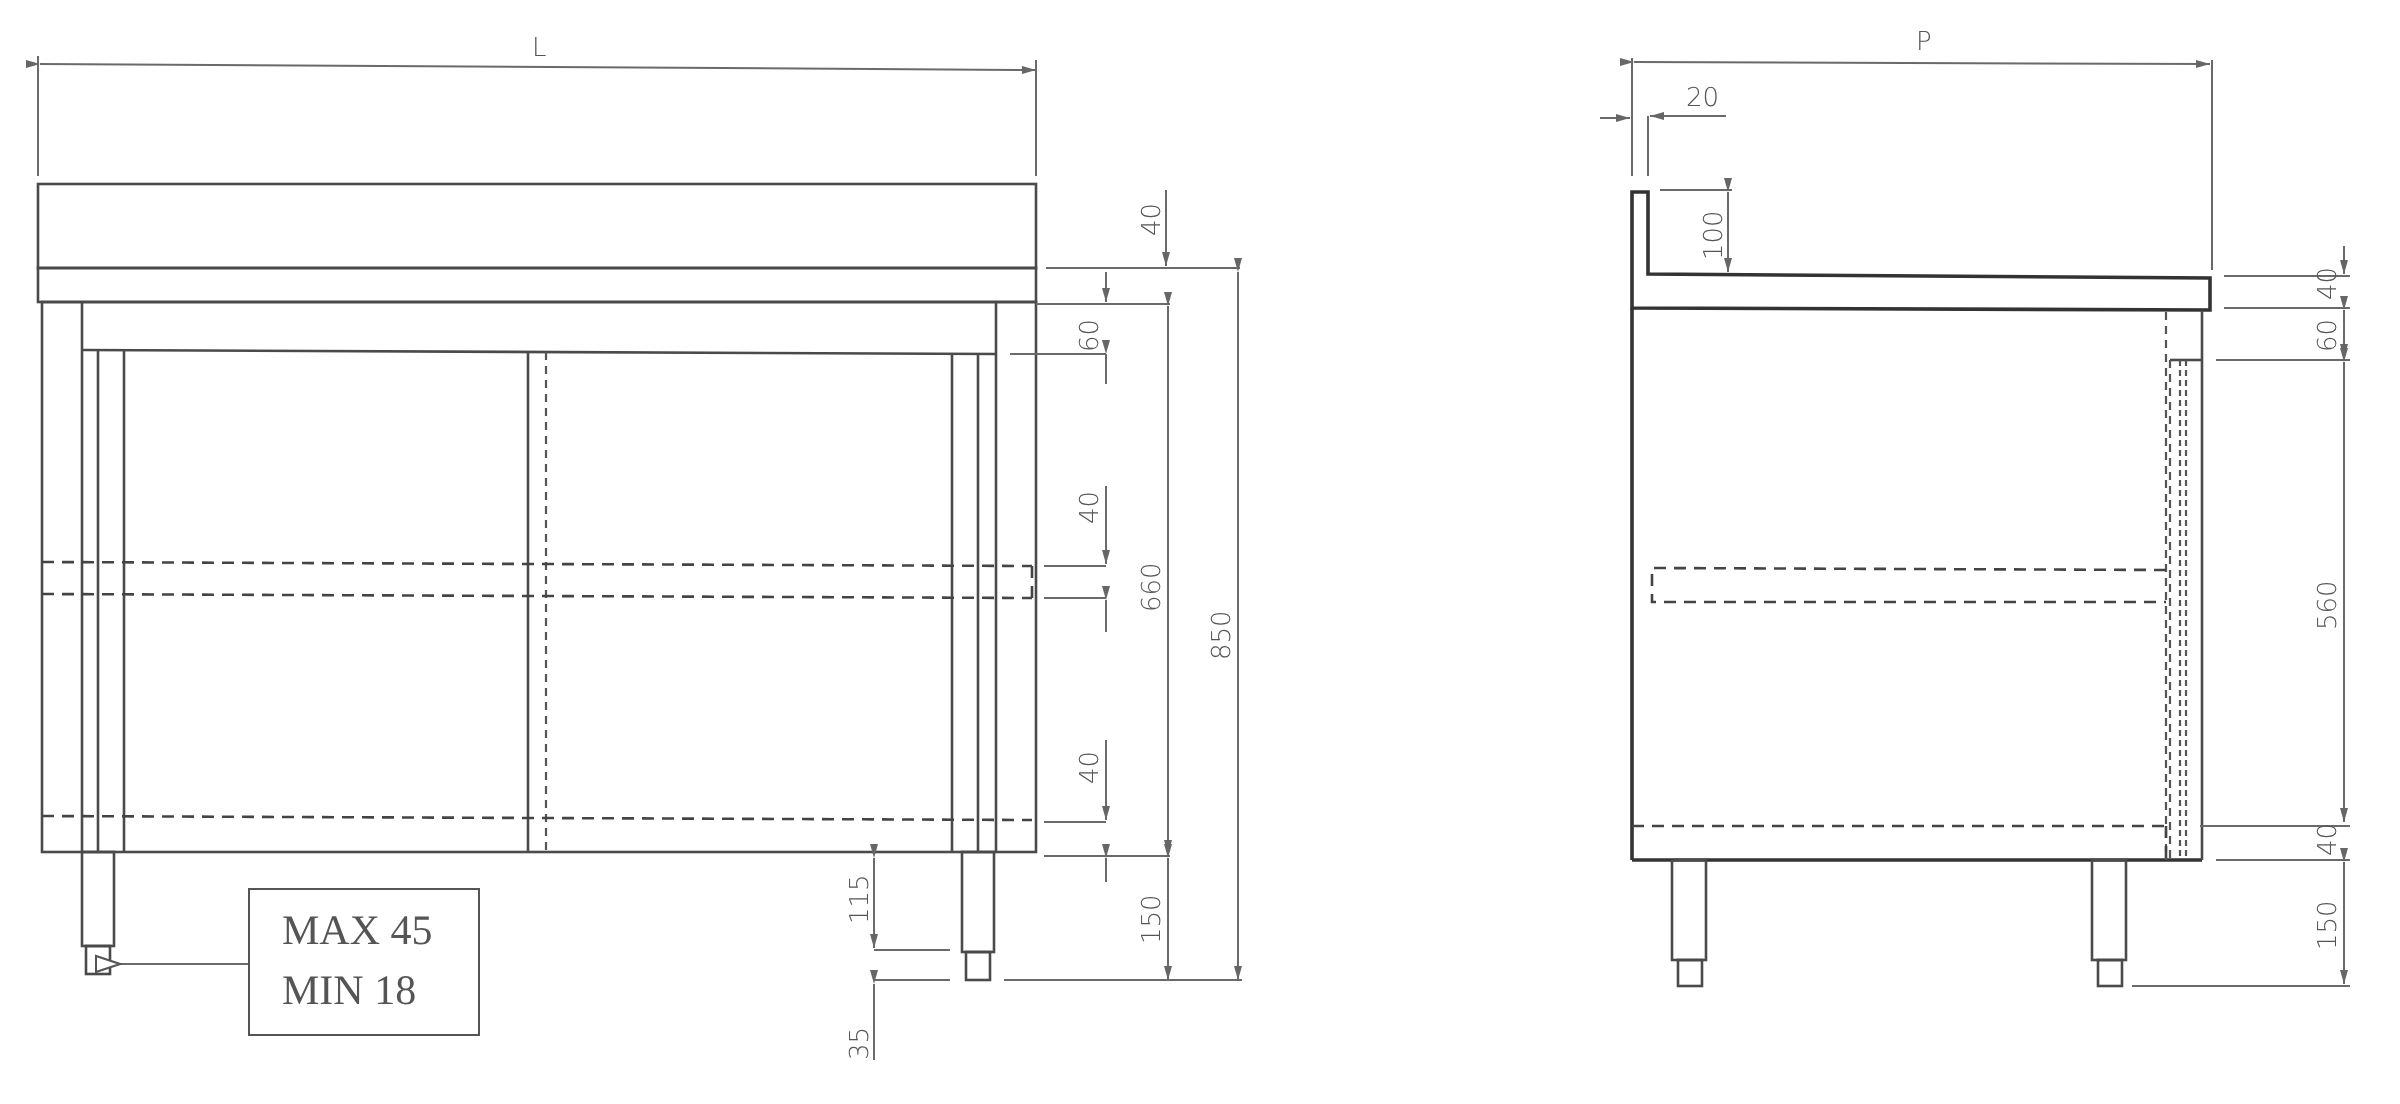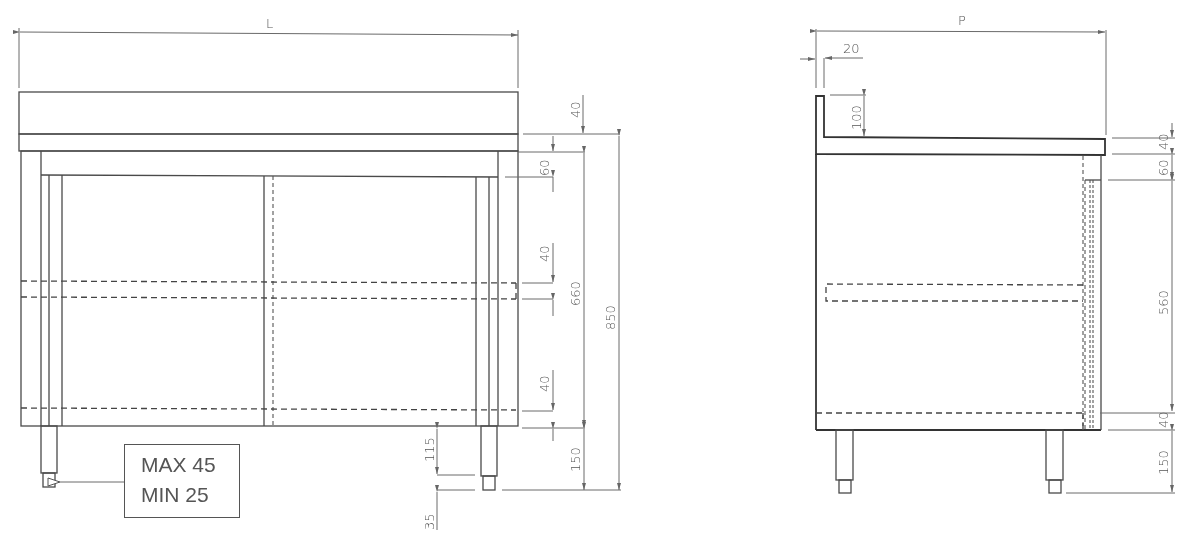--- a/index.html
+++ b/index.html
@@ -5,21 +5,21 @@
     html, body { margin: 0; padding: 0; background: #ffffff; }
     body { width: 1200px; height: 552px; overflow: hidden; position: relative; font-family: "DejaVu Sans", sans-serif; }
     svg { position: absolute; left: 0; top: 0; }
     .ln { stroke: #4a4a4a; stroke-width: 1.3; fill: none; }
     .thk { stroke: #333; stroke-width: 1.8; fill: none; }
     .dash { stroke: #444; stroke-width: 1.3; fill: none; stroke-dasharray: 6 4; }
     .dashs { stroke: #555; stroke-width: 1.1; fill: none; stroke-dasharray: 4 3; }
     .dim { stroke: #6a6a6a; stroke-width: 1; fill: none; }
     .dimtxt { font-family: "DejaVu Sans", sans-serif; font-size: 13px; fill: #555; font-weight: 300; }
     .note-box { position: absolute; left: 124px; top: 444px; width: 116px; height: 74px; border: 1.5px solid #555; box-sizing: border-box; background: #fff; }
-    .note-line { position: absolute; left: 16px; font-family: Liberation Sans, sans-serif; font-size: 21px; color: #555; }
+    .note-line { position: absolute; left: 16px; font-family: Liberation Serif, serif; font-size: 21px; color: #555; }
     .note-line.l1 { top: 8px; }
     .note-line.l2 { top: 38px; }
   </style>
 </head>
 <body>
 
 <svg width="1200" height="552" viewBox="0 0 1200 552">
   <defs>
     <marker id="arr" markerWidth="8" markerHeight="6" refX="7" refY="3" orient="auto" markerUnits="userSpaceOnUse">
       <path d="M0,1 L7,3 L0,5 Z" fill="#666"></path>
@@ -182,14 +182,14 @@
 
       <line class="dim" x1="1172" y1="431" x2="1172" y2="492" marker-start="url(#arr)" marker-end="url(#arr)"></line>
       <line class="dim" x1="1066" y1="493" x2="1175" y2="493"></line>
       <text class="dimtxt" transform="translate(1168,475) rotate(-90)">150</text>
     </g>
   </g>
 </svg>
 
 <div class="note-box">
   <div class="note-line l1">MAX 45</div>
-  <div class="note-line l2">MIN 25</div>
+  <div class="note-line l2">MIN 18</div>
 </div>
 
 </body></html>

